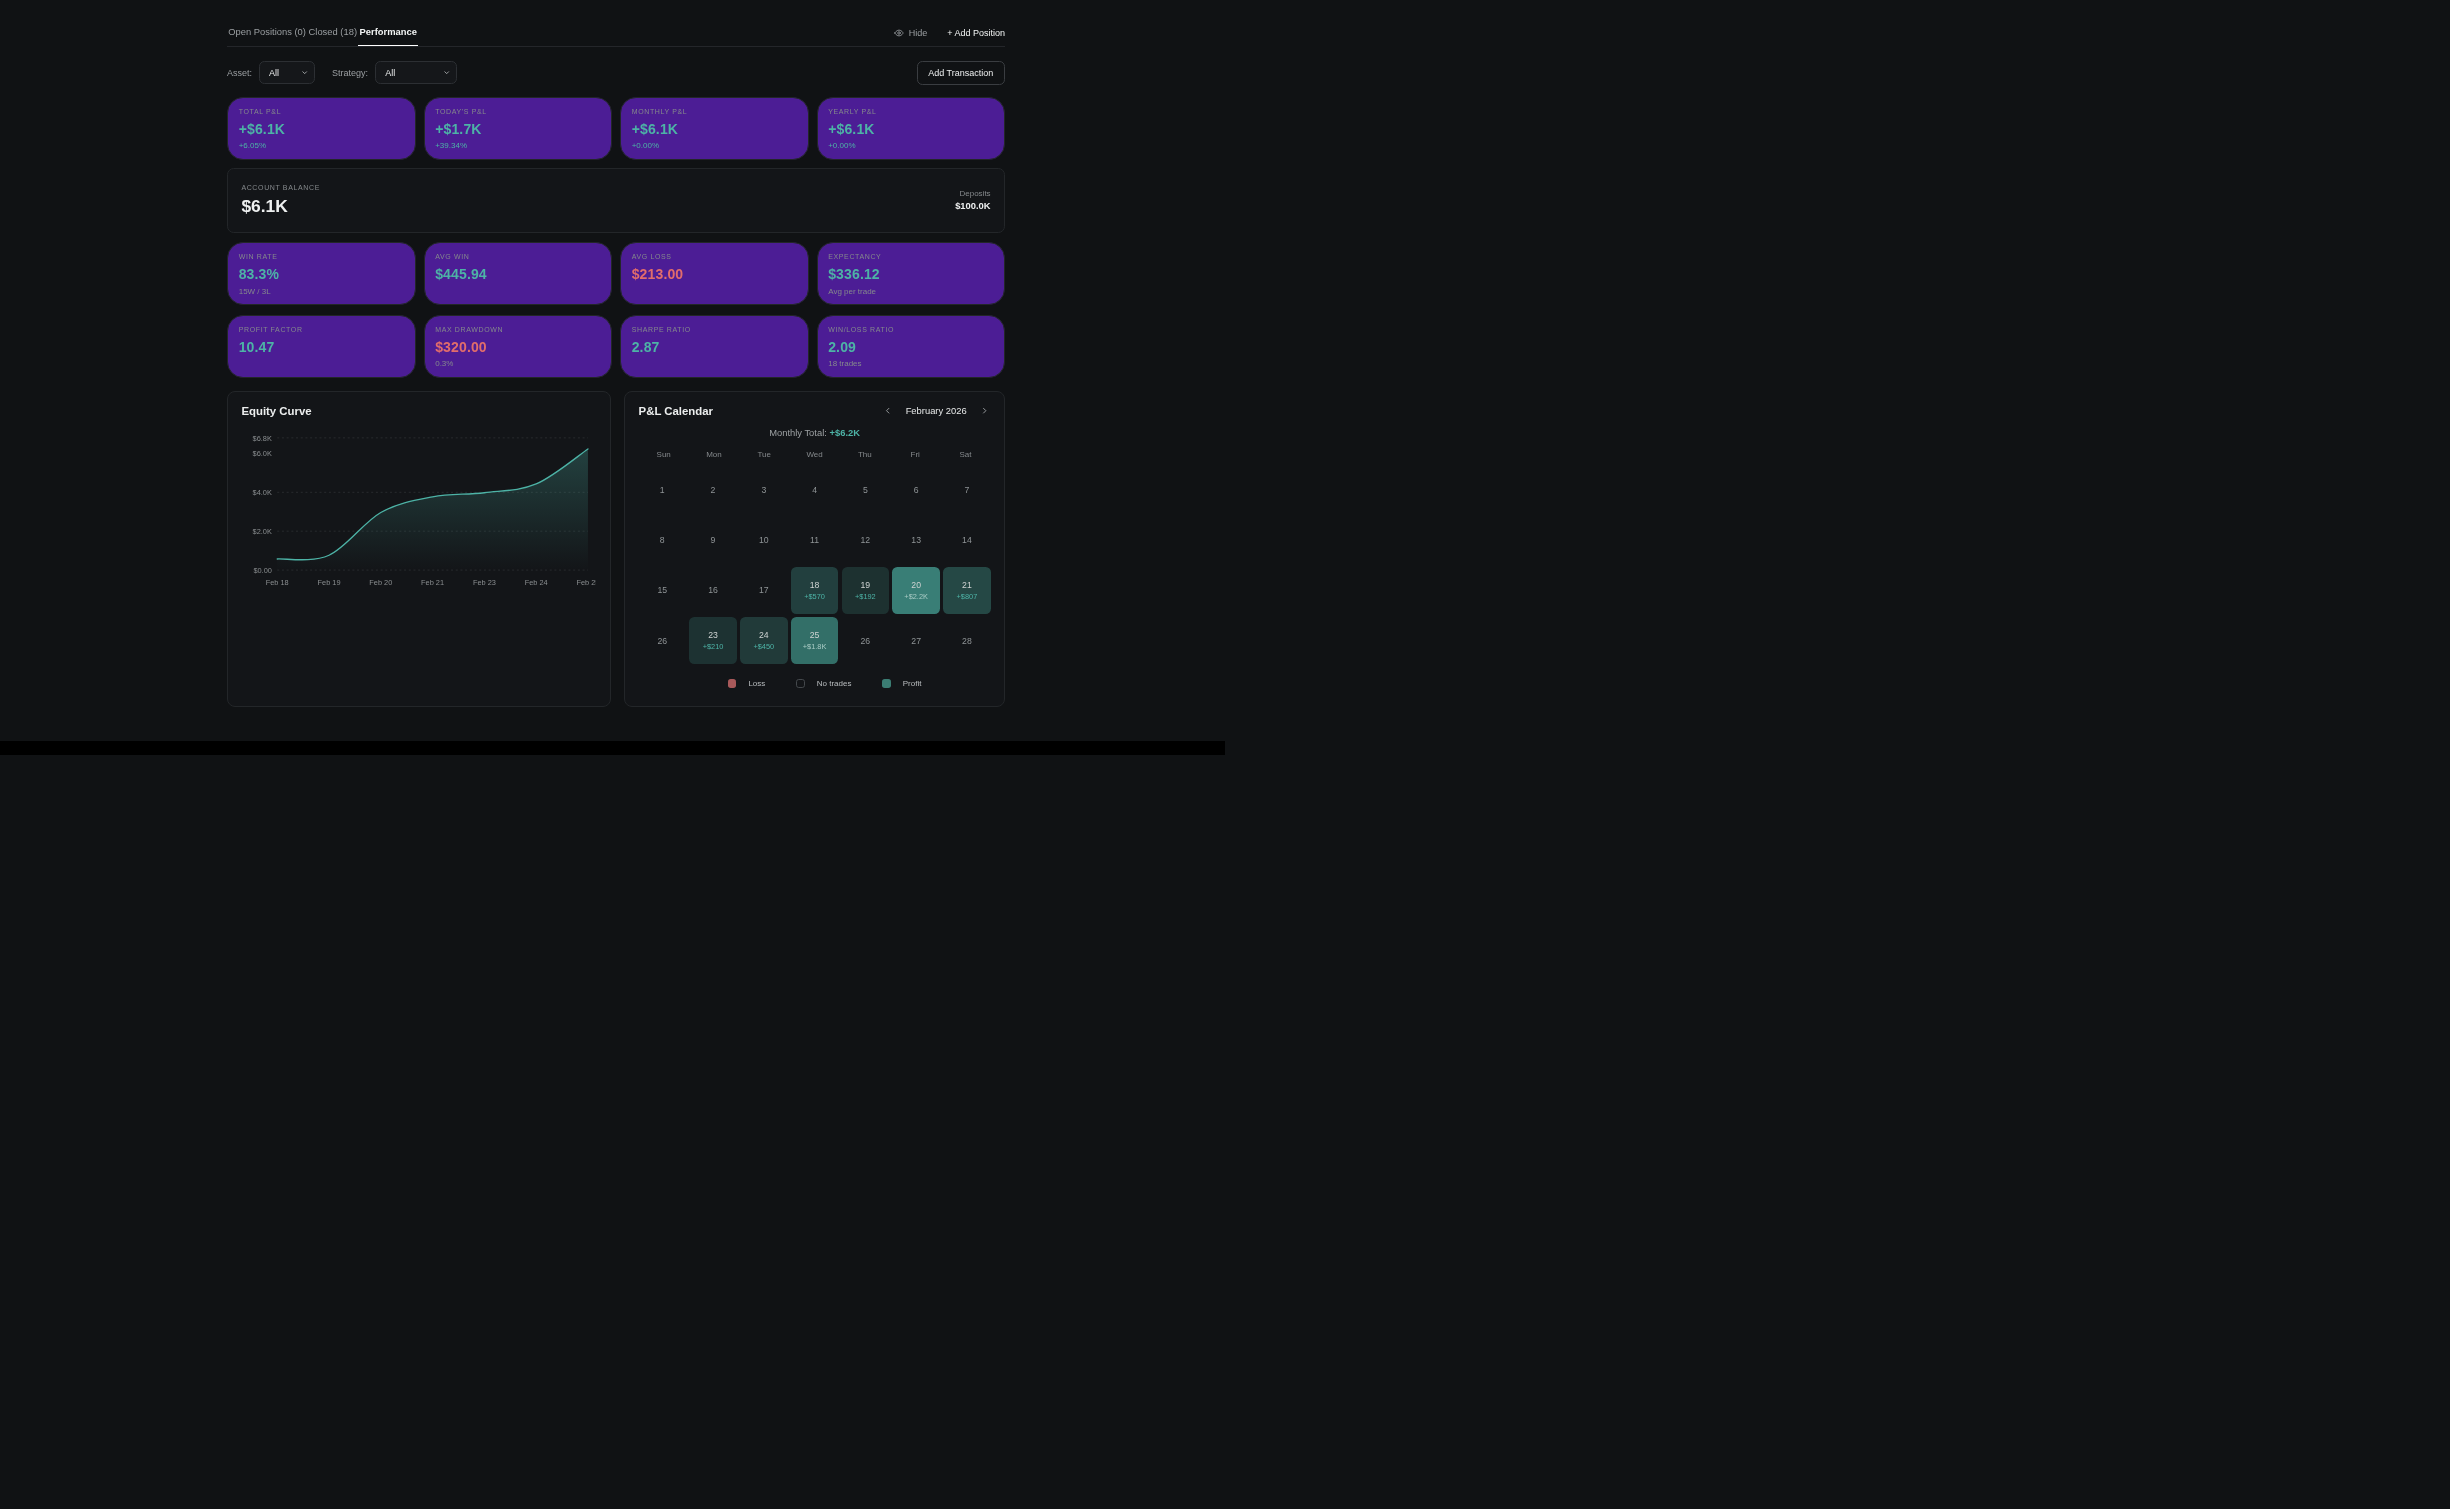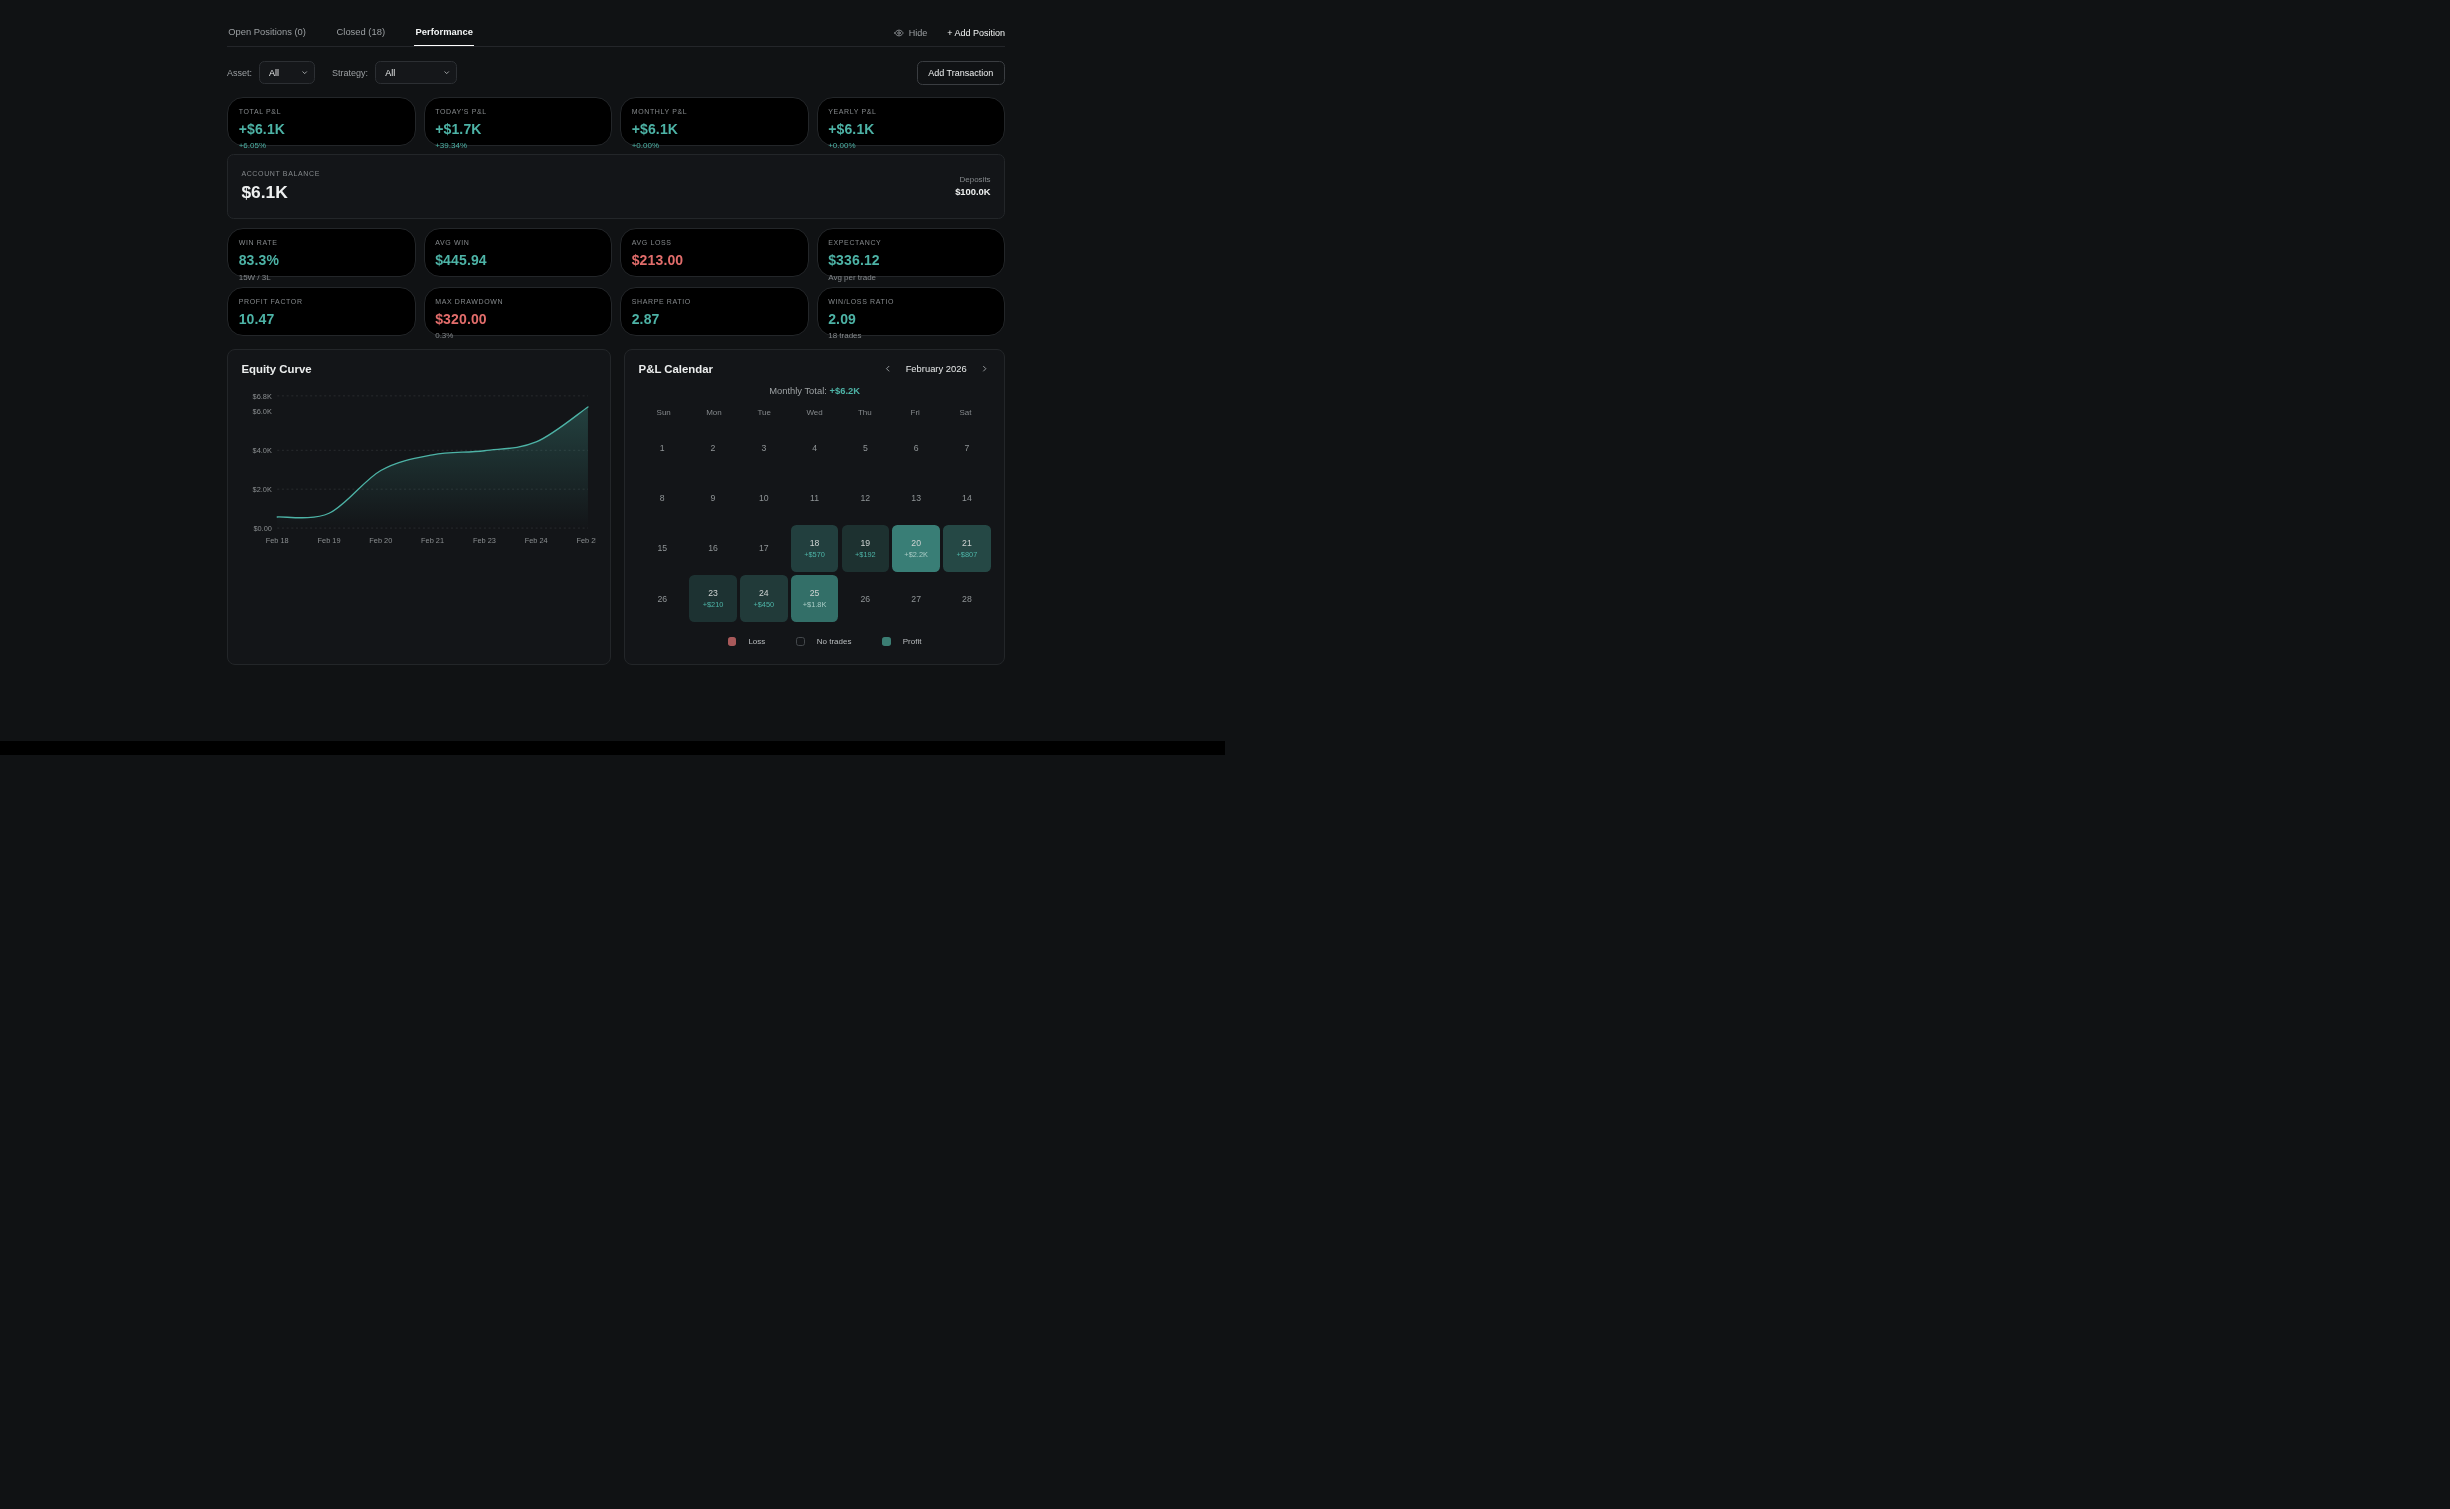--- a/index.html
+++ b/index.html
@@ -8,21 +8,21 @@
     width:1225px; height:755px;
     font-family:"Liberation Sans", sans-serif;
     position:relative; overflow:hidden;
     color:#eef0f0;
   }
   .container { width:778px; margin-left:227px; padding-top:19.4px; }
 
   
   .tabbar { display:flex; align-items:flex-end; justify-content:space-between;
             border-bottom:0.7px solid #24262a; }
-  .tabs { display:flex; gap:28px; }
+  .tabs { display:flex; }
   .tab { font-size:9.4px; color:#9b9fa2; padding:6.7px 1.3px 8.7px; cursor:pointer; position:relative; }
   .tab.active { color:#f3f5f5; font-weight:600; }
   .tab.active::after { content:""; position:absolute; left:0; right:0; bottom:-0.7px; height:1.3px; background:#ffffff; }
   .tab-actions { display:flex; gap:20px; align-items:center; padding-bottom:8px; }
   .hide-btn { display:flex; gap:4.7px; align-items:center; color:#9b9fa2; font-size:9px;
               background:none; border:none; cursor:pointer; font-family:inherit; }
   .addpos-btn { color:#f3f5f5; font-size:9px; font-weight:500; background:none; border:none;
                 cursor:pointer; font-family:inherit; }
 
   
@@ -34,21 +34,21 @@
            font-family:inherit; cursor:pointer; }
   .select-asset { width:56px; }
   .select-strategy { width:82px; }
   .select-caret { position:absolute; right:6.7px; top:50%; transform:translateY(-50%); pointer-events:none; }
   .add-trans-btn { margin-left:auto; background:transparent; border:0.7px solid #3a3d41; border-radius:5.4px;
                    color:#eef0f0; font-size:9px; padding:6px 10.7px; cursor:pointer; font-family:inherit; }
 
   
   .stats-grid { display:grid; grid-template-columns:repeat(4,1fr); gap:8px; margin-top:12px; }
   .stats-grid.mt { margin-top:9.4px; }
-  .stat-card { background:#000000; border:0.7px solid #232629; border-radius:16px; padding:10px 10.7px; height:49px; }
+  .stat-card { background:#4c1d95; border:0.7px solid #232629; border-radius:16px; padding:10px 10.7px; height:63px; }
   .stat-label { font-size:7px; letter-spacing:.09em; color:#85898c; font-weight:500; }
   .stat-value { font-size:14px; font-weight:600; margin-top:6px; letter-spacing:.01em; }
   .tone-teal { color:#4db3a6; }
   .tone-red  { color:#e26d6b; }
   .stat-sub { font-size:8px; margin-top:4.7px; }
   .sub-teal { color:#4db3a6; }
   .sub-gray { color:#85898c; }
 
   
   .balance-card { background:#131518; border:0.7px solid #232629; border-radius:6.7px; margin-top:8px;

